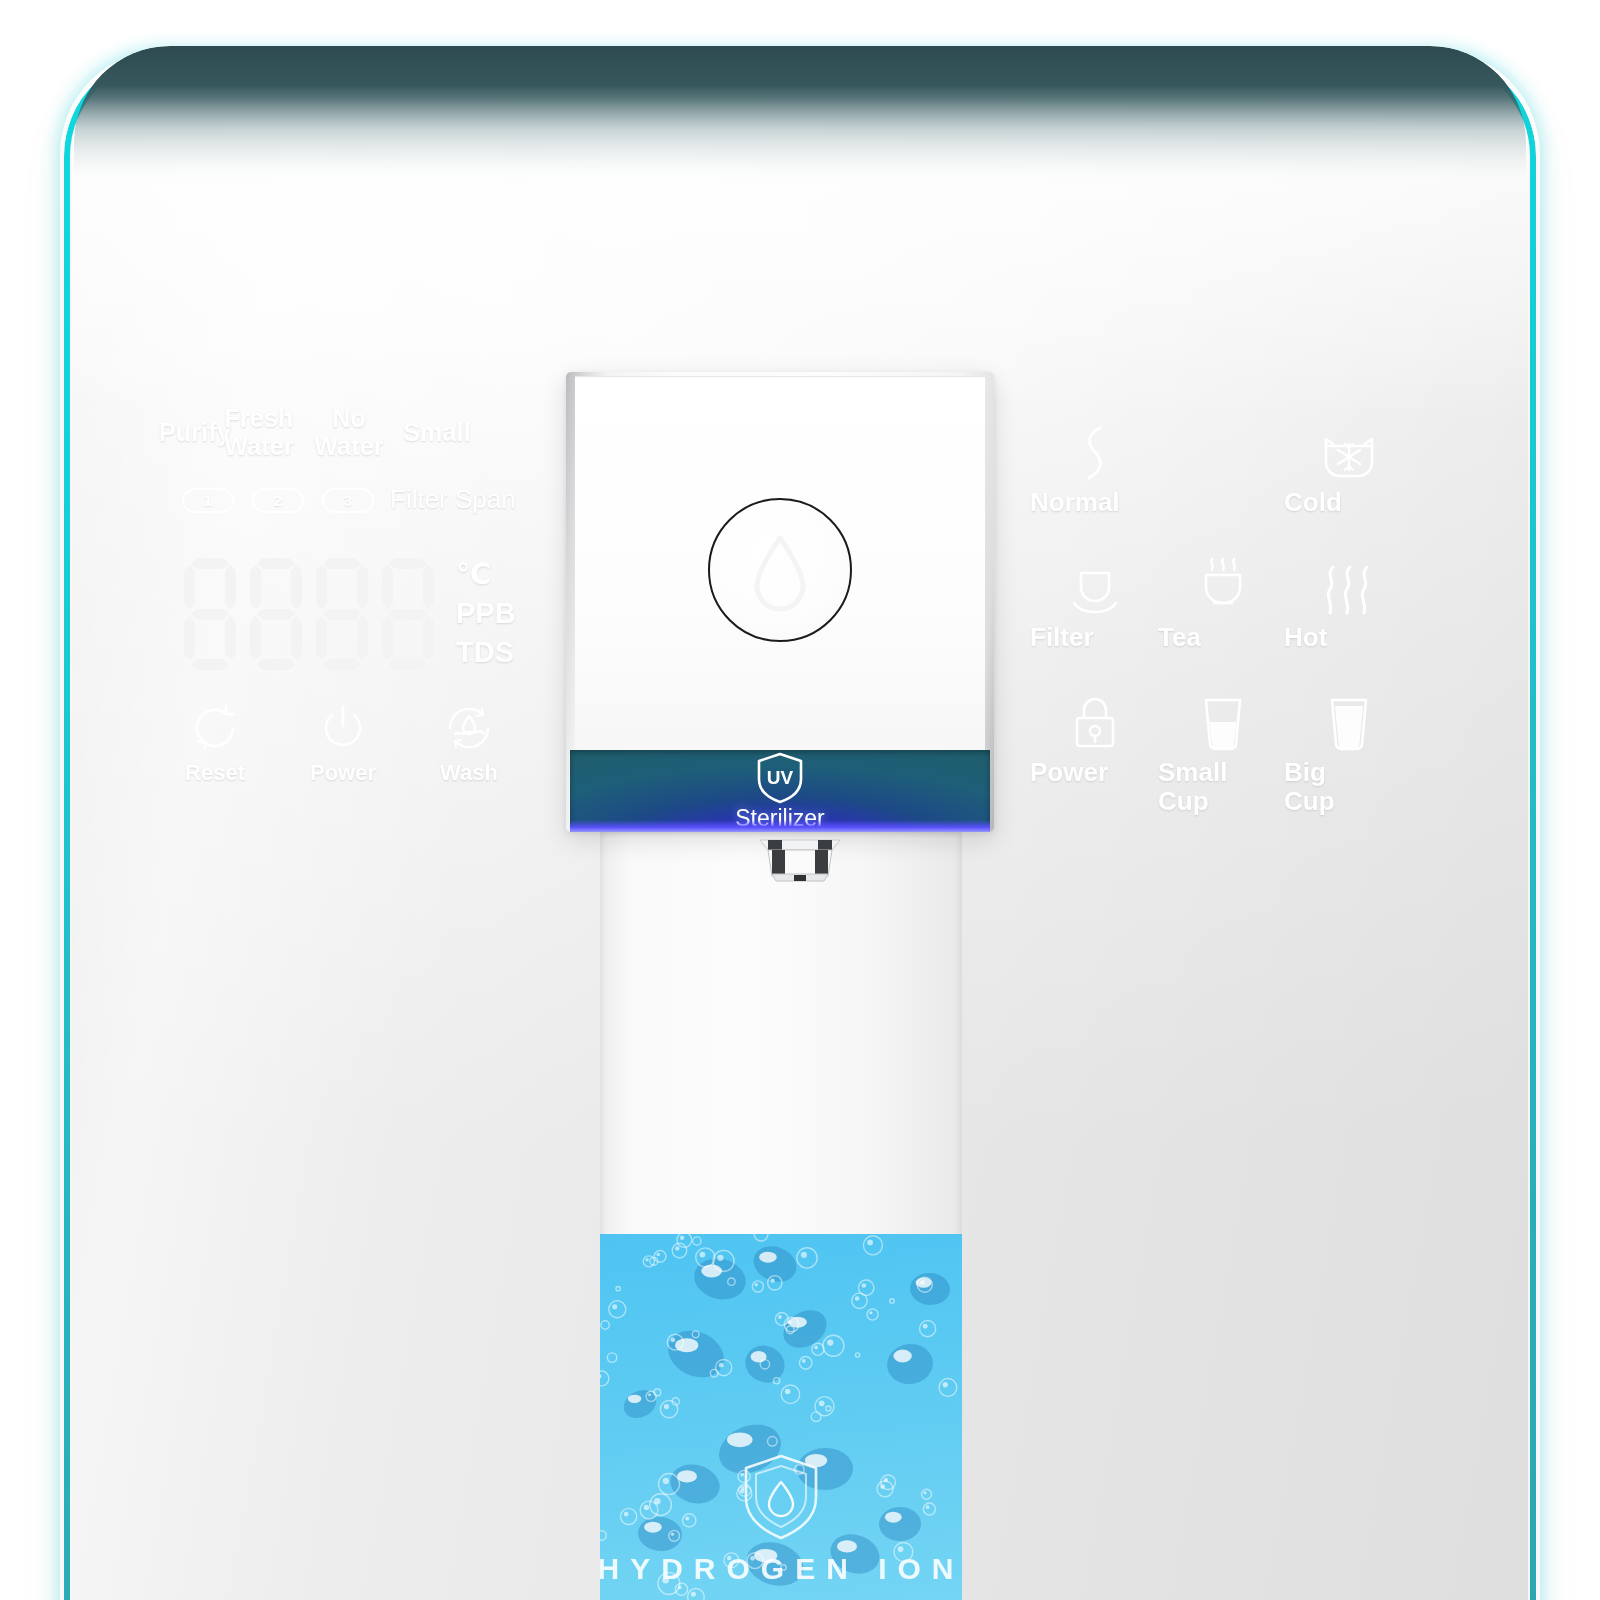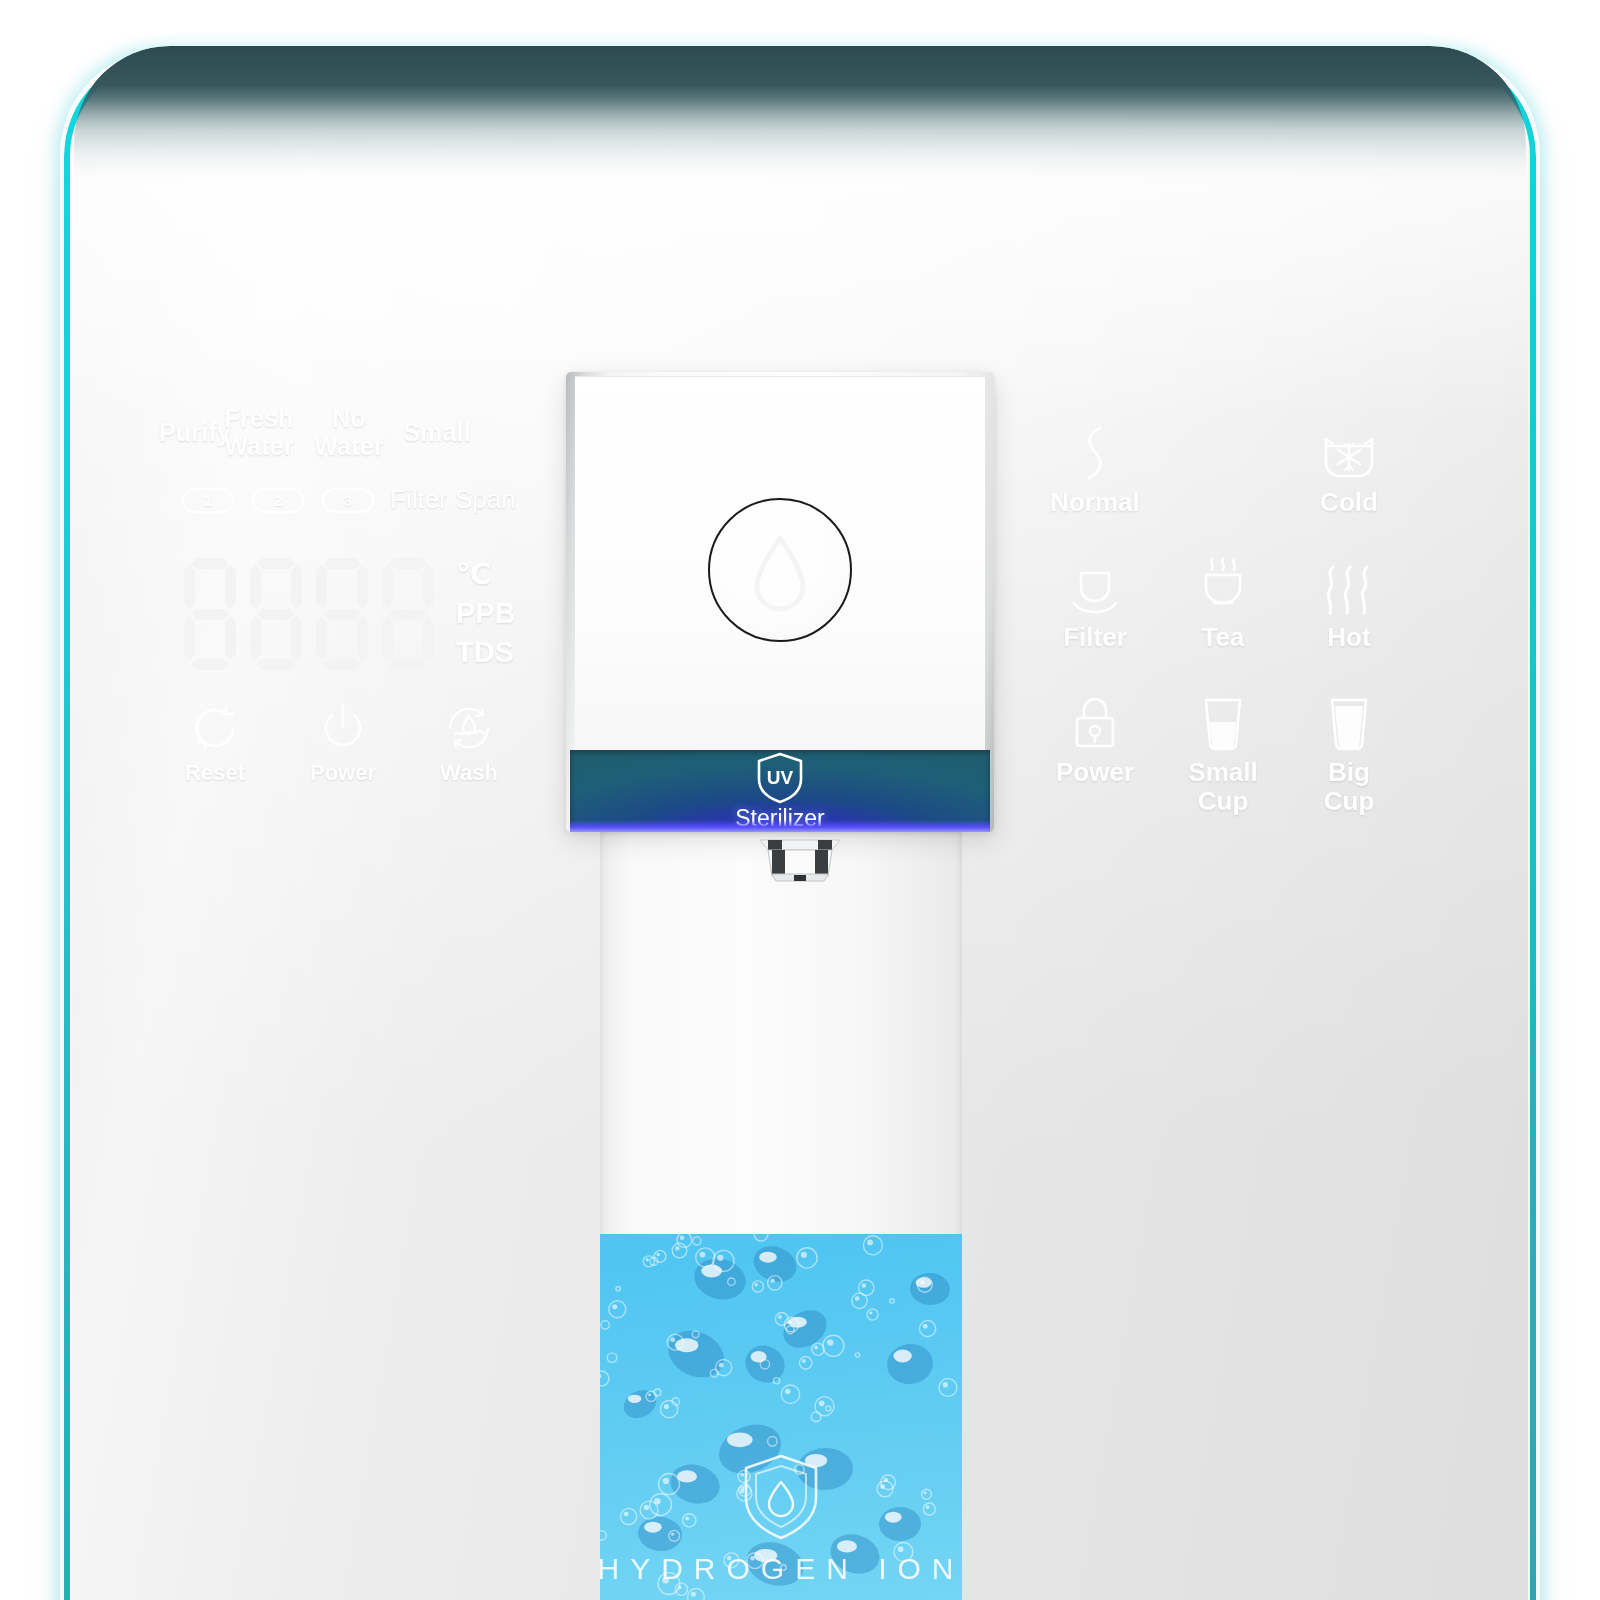--- a/index.html
+++ b/index.html
@@ -110,21 +110,21 @@
 
   
   .btn-row{position:absolute;left:160px;top:700px;width:400px;height:100px;}
   .ctl{position:absolute;text-align:center;width:110px;}
   .ctl .glyph{height:56px;display:flex;align-items:center;justify-content:center;}
   .ctl .cap{font-size:22px;font-weight:600;color:#ffffff;margin-top:4px;text-shadow:0 1px 2px rgba(150,150,150,.3);}
 
   
   .right-grid{position:absolute;left:1030px;top:420px;width:400px;}
   .rgrow{position:relative;height:135px;}
-  .ricon{position:absolute;width:130px;text-align:center;}
+  .ricon{position:absolute;width:130px;text-align:left;}
   .ricon .glyph{height:62px;display:flex;align-items:flex-end;justify-content:center;}
   .ricon .cap{
     font-size:26px;font-weight:600;color:#ffffff;line-height:29px;margin-top:6px;
     text-shadow:0 1px 2px rgba(150,150,150,.32);
   }
 
   
   .module{
     position:absolute;left:566px;top:372px;width:428px;height:460px;
     border-radius:5px;
@@ -176,21 +176,21 @@
   .bubbles{
     position:absolute;left:0;right:0;bottom:0;height:366px;
     background:linear-gradient(175deg,#4fc4f2 0%,#56c8f2 26%,#63cdf2 58%,#74d5f4 100%);
     overflow:hidden;
   }
   .brandwrap{
     position:absolute;left:0;right:0;bottom:0;height:150px;
     display:flex;flex-direction:column;align-items:center;justify-content:flex-start;
   }
   .brand-text{
-    font-size:30px;letter-spacing:11px;color:rgba(255,255,255,.88);font-weight:400;
+    font-size:30px;letter-spacing:11px;color:rgba(255,255,255,.88);font-weight:700;
     margin-top:10px;white-space:nowrap;
   }
 </style>
 </head>
 <body>
 
 <div id="stage">
 
   <div class="device">
     <div class="sheen"></div>

